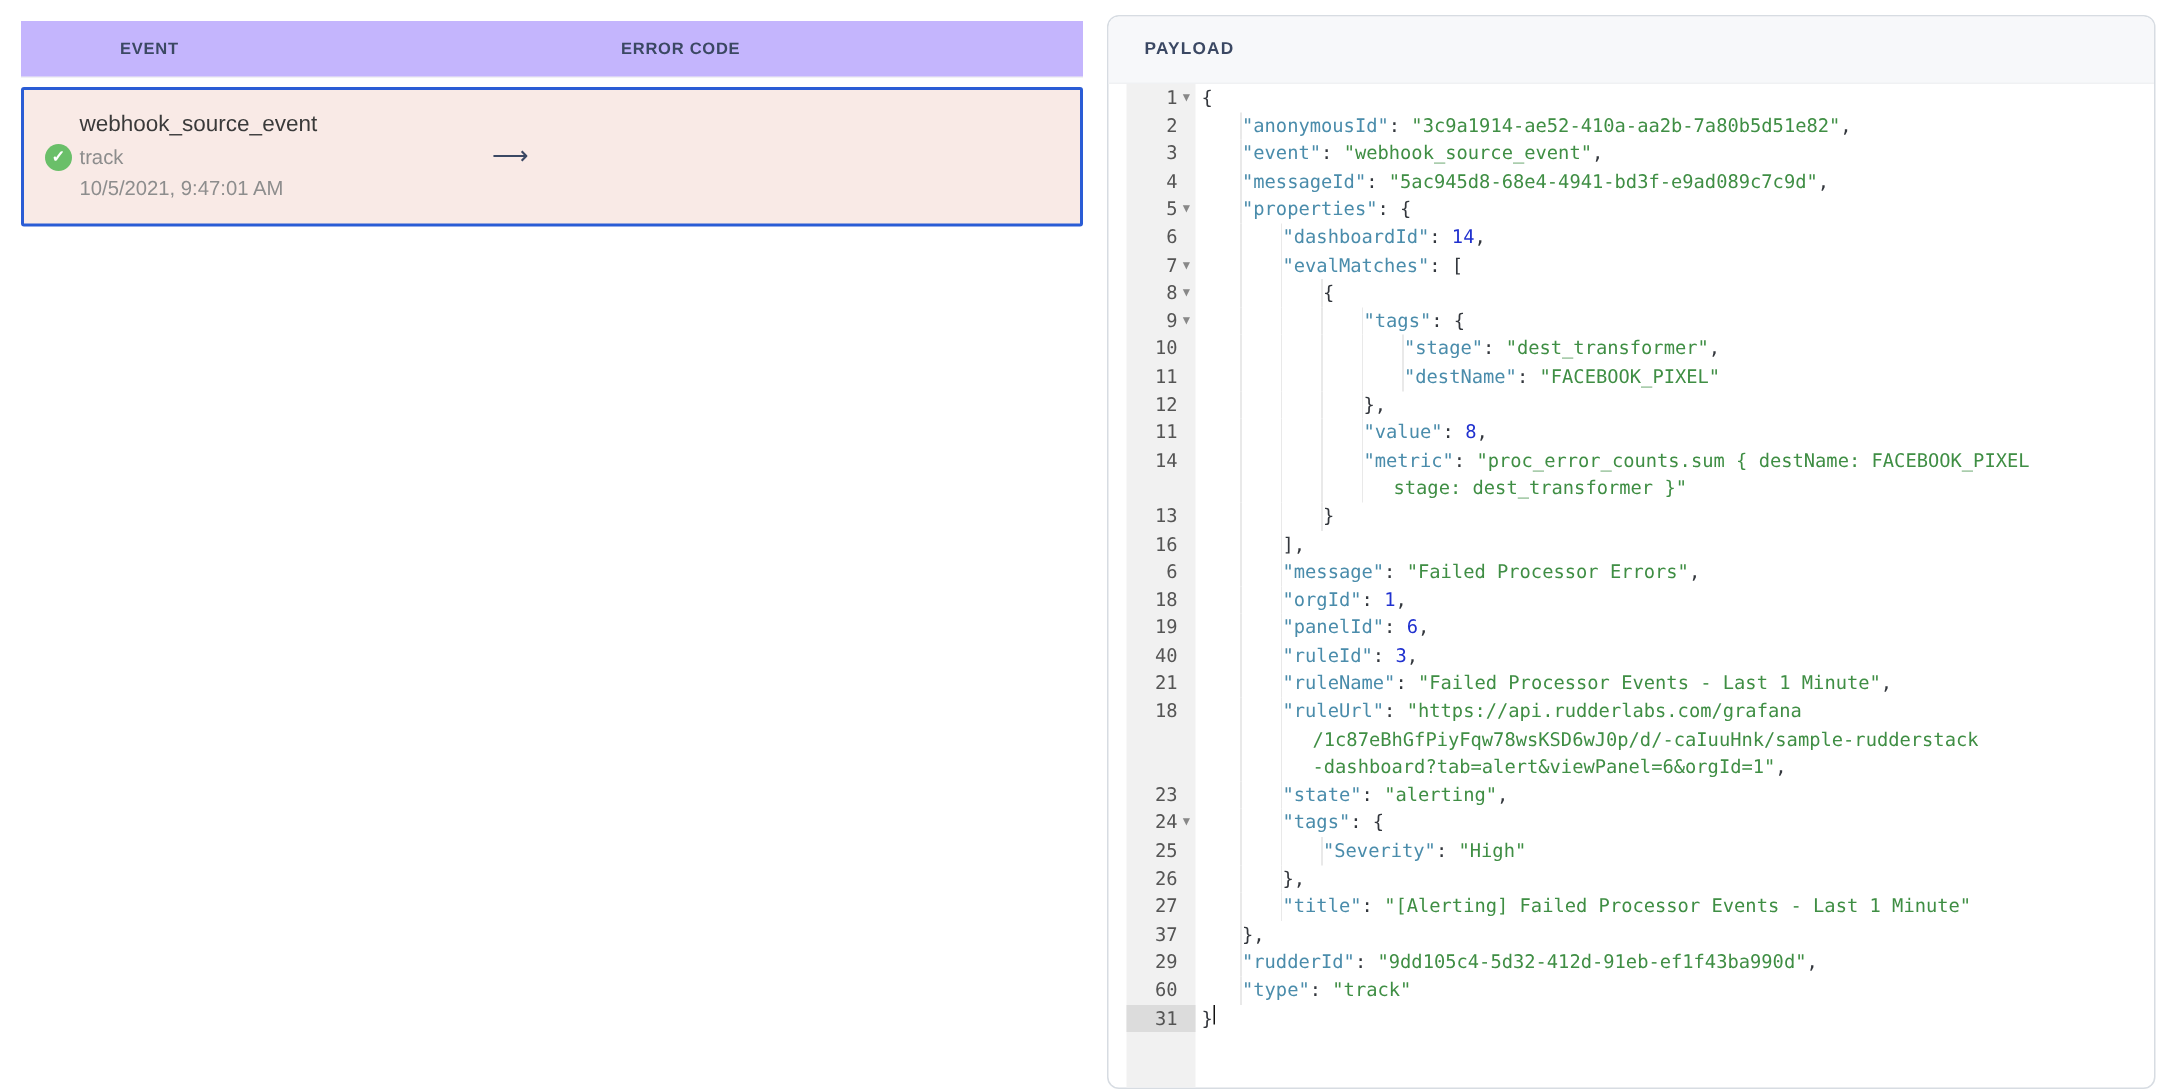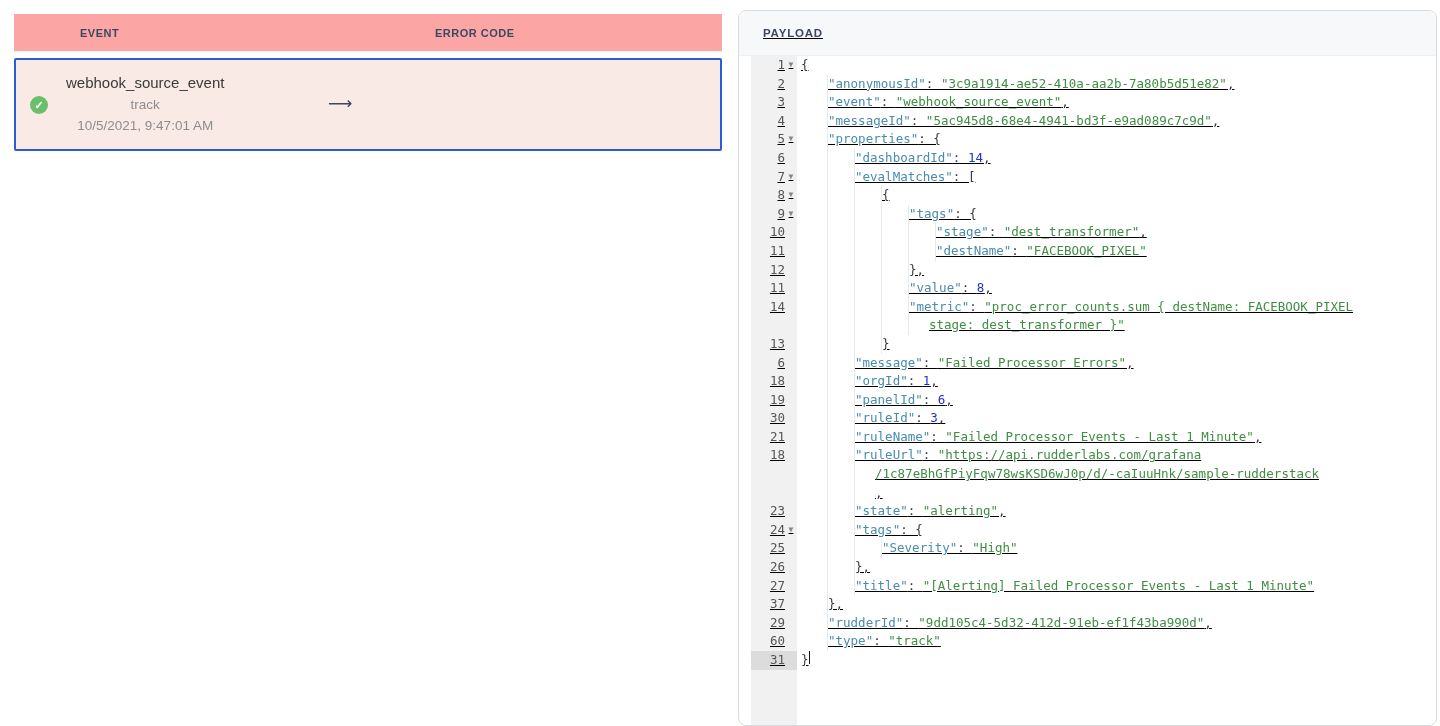--- a/index.html
+++ b/index.html
@@ -1,42 +1,42 @@
 <!DOCTYPE html>
 <html><head>
 <meta charset="utf-8">
 <style>
   * { margin:0; padding:0; box-sizing:border-box; }
   html,body { width:1440px; height:726px; overflow:hidden; background:#ffffff;
               font-family:"Liberation Sans", sans-serif; }
 
   
   .events-panel { position:absolute; left:14px; top:14px; width:708px; }
-  .events-header { height:38px; background:#fca5a5; border-bottom:1px solid #f1f2f4;
+  .events-header { height:38px; background:#c4b5fd; border-bottom:1px solid #f1f2f4;
                    position:relative; }
   .col-head { position:absolute; top:0; height:38px; line-height:38px;
               font-size:11px; font-weight:bold; letter-spacing:.5px; color:#3b4863; }
   .col-head.event { left:66px; }
-  .col-head.error { left:421px;text-align:center; }
+  .col-head.error { left:400px;text-align:center; }
 
   .event-row { position:relative; margin-top:6px; height:93px;
                background:#f9eae6; border:2px solid #2a5cd5; border-radius:2px;
                cursor:pointer; }
   .check-circle { position:absolute; left:14px; top:36px; width:18px; height:18px;
                   border-radius:50%; background:#6abf69; color:#ffffff;
                   font-size:11px; font-weight:bold; text-align:center; line-height:18px; }
-  .event-text { position:absolute; left:50px; top:12px;text-align:center; }
+  .event-text { position:absolute; left:37px; top:12px; }
   .event-name { font-size:15px; color:#3a3a3a; line-height:22px; }
   .event-type, .event-time { font-size:13.5px; color:#8d8d8d; line-height:21px; }
   .row-arrow { position:absolute; left:312px; top:33px; font-size:17px; color:#3b4863; }
 
   
   .payload-panel { position:absolute; left:738px; top:10px; width:699px; height:716px;
                    background:#ffffff; border:1px solid #d7dce2; border-radius:8px;
-                   overflow:hidden;text-decoration:underline; }
+                   overflow:hidden; }
   .payload-header { height:45px; background:#f7f8fa; border-bottom:1px solid #f0f1f3;
                     display:flex; align-items:center; padding-left:24px; }
   .payload-title { font-size:11.5px; font-weight:bold; letter-spacing:.8px; color:#3b4863; }
 
   .editor { position:relative; height:670px; font-family:"DejaVu Sans Mono", monospace;
             font-size:12.5px; cursor:text; }
   .gutter-bg { position:absolute; left:12px; top:0; bottom:0; width:46px;
                background:#f1f1f1; }
   .code-rows { position:relative; }
   .code-row { display:flex; height:18.6px; line-height:18.6px; padding-left:12px;
@@ -93,28 +93,29 @@
         <div class="code-row"><div class="gcell"><span class="lnum">7</span><span class="foldbox">▼</span></div><div class="code"><span class="ind" style="width: 54px;"></span><span class="tok-k">"evalMatches"</span><span class="tok-p">: [</span></div></div>
         <div class="code-row"><div class="gcell"><span class="lnum">8</span><span class="foldbox">▼</span></div><div class="code"><span class="ind" style="width: 81px;"></span><span class="tok-p">{</span></div></div>
         <div class="code-row"><div class="gcell"><span class="lnum">9</span><span class="foldbox">▼</span></div><div class="code"><span class="ind" style="width: 108px;"></span><span class="tok-k">"tags"</span><span class="tok-p">: {</span></div></div>
         <div class="code-row"><div class="gcell"><span class="lnum">10</span><span class="foldbox"></span></div><div class="code"><span class="ind" style="width: 135px;"></span><span class="tok-k">"stage"</span><span class="tok-p">: </span><span class="tok-s">"dest_transformer"</span><span class="tok-p">,</span></div></div>
         <div class="code-row"><div class="gcell"><span class="lnum">11</span><span class="foldbox"></span></div><div class="code"><span class="ind" style="width: 135px;"></span><span class="tok-k">"destName"</span><span class="tok-p">: </span><span class="tok-s">"FACEBOOK_PIXEL"</span></div></div>
         <div class="code-row"><div class="gcell"><span class="lnum">12</span><span class="foldbox"></span></div><div class="code"><span class="ind" style="width: 108px;"></span><span class="tok-p">},</span></div></div>
         <div class="code-row"><div class="gcell"><span class="lnum">11</span><span class="foldbox"></span></div><div class="code"><span class="ind" style="width: 108px;"></span><span class="tok-k">"value"</span><span class="tok-p">: </span><span class="tok-n">8</span><span class="tok-p">,</span></div></div>
         <div class="code-row"><div class="gcell"><span class="lnum">14</span><span class="foldbox"></span></div><div class="code"><span class="ind" style="width: 108px;"></span><span class="tok-k">"metric"</span><span class="tok-p">: </span><span class="tok-s">"proc_error_counts.sum { destName: FACEBOOK_PIXEL</span></div></div>
         <div class="code-row"><div class="gcell"><span class="lnum"></span><span class="foldbox"></span></div><div class="code"><span class="ind" style="width: 108px;"></span><span class="contpad"></span><span class="tok-s">stage: dest_transformer }"</span></div></div>
         <div class="code-row"><div class="gcell"><span class="lnum">13</span><span class="foldbox"></span></div><div class="code"><span class="ind" style="width: 81px;"></span><span class="tok-p">}</span></div></div>
+        <div class="code-row"><div class="gcell"><span class="lnum">16</span><span class="foldbox"></span></div><div class="code"><span class="ind" style="width: 54px;"></span><span class="tok-p">],</span></div></div>
         <div class="code-row"><div class="gcell"><span class="lnum">6</span><span class="foldbox"></span></div><div class="code"><span class="ind" style="width: 54px;"></span><span class="tok-k">"message"</span><span class="tok-p">: </span><span class="tok-s">"Failed Processor Errors"</span><span class="tok-p">,</span></div></div>
         <div class="code-row"><div class="gcell"><span class="lnum">18</span><span class="foldbox"></span></div><div class="code"><span class="ind" style="width: 54px;"></span><span class="tok-k">"orgId"</span><span class="tok-p">: </span><span class="tok-n">1</span><span class="tok-p">,</span></div></div>
         <div class="code-row"><div class="gcell"><span class="lnum">19</span><span class="foldbox"></span></div><div class="code"><span class="ind" style="width: 54px;"></span><span class="tok-k">"panelId"</span><span class="tok-p">: </span><span class="tok-n">6</span><span class="tok-p">,</span></div></div>
-        <div class="code-row"><div class="gcell"><span class="lnum">30</span><span class="foldbox"></span></div><div class="code"><span class="ind" style="width: 54px;"></span><span class="tok-k">"ruleId"</span><span class="tok-p">: </span><span class="tok-n">3</span><span class="tok-p">,</span></div></div>
+        <div class="code-row"><div class="gcell"><span class="lnum">40</span><span class="foldbox"></span></div><div class="code"><span class="ind" style="width: 54px;"></span><span class="tok-k">"ruleId"</span><span class="tok-p">: </span><span class="tok-n">3</span><span class="tok-p">,</span></div></div>
         <div class="code-row"><div class="gcell"><span class="lnum">21</span><span class="foldbox"></span></div><div class="code"><span class="ind" style="width: 54px;"></span><span class="tok-k">"ruleName"</span><span class="tok-p">: </span><span class="tok-s">"Failed Processor Events - Last 1 Minute"</span><span class="tok-p">,</span></div></div>
         <div class="code-row"><div class="gcell"><span class="lnum">18</span><span class="foldbox"></span></div><div class="code"><span class="ind" style="width: 54px;"></span><span class="tok-k">"ruleUrl"</span><span class="tok-p">: </span><span class="tok-s">"https://api.rudderlabs.com/grafana</span></div></div>
         <div class="code-row"><div class="gcell"><span class="lnum"></span><span class="foldbox"></span></div><div class="code"><span class="ind" style="width: 54px;"></span><span class="contpad"></span><span class="tok-s">/1c87eBhGfPiyFqw78wsKSD6wJ0p/d/-caIuuHnk/sample-rudderstack</span></div></div>
-        <div class="code-row"><div class="gcell"><span class="lnum"></span><span class="foldbox"></span></div><div class="code"><span class="ind" style="width: 54px;"></span><span class="contpad"></span><span class="tok-p">,</span></div></div>
+        <div class="code-row"><div class="gcell"><span class="lnum"></span><span class="foldbox"></span></div><div class="code"><span class="ind" style="width: 54px;"></span><span class="contpad"></span><span class="tok-s">-dashboard?tab=alert&amp;viewPanel=6&amp;orgId=1"</span><span class="tok-p">,</span></div></div>
         <div class="code-row"><div class="gcell"><span class="lnum">23</span><span class="foldbox"></span></div><div class="code"><span class="ind" style="width: 54px;"></span><span class="tok-k">"state"</span><span class="tok-p">: </span><span class="tok-s">"alerting"</span><span class="tok-p">,</span></div></div>
         <div class="code-row"><div class="gcell"><span class="lnum">24</span><span class="foldbox">▼</span></div><div class="code"><span class="ind" style="width: 54px;"></span><span class="tok-k">"tags"</span><span class="tok-p">: {</span></div></div>
         <div class="code-row"><div class="gcell"><span class="lnum">25</span><span class="foldbox"></span></div><div class="code"><span class="ind" style="width: 81px;"></span><span class="tok-k">"Severity"</span><span class="tok-p">: </span><span class="tok-s">"High"</span></div></div>
         <div class="code-row"><div class="gcell"><span class="lnum">26</span><span class="foldbox"></span></div><div class="code"><span class="ind" style="width: 54px;"></span><span class="tok-p">},</span></div></div>
         <div class="code-row"><div class="gcell"><span class="lnum">27</span><span class="foldbox"></span></div><div class="code"><span class="ind" style="width: 54px;"></span><span class="tok-k">"title"</span><span class="tok-p">: </span><span class="tok-s">"[Alerting] Failed Processor Events - Last 1 Minute"</span></div></div>
         <div class="code-row"><div class="gcell"><span class="lnum">37</span><span class="foldbox"></span></div><div class="code"><span class="ind" style="width: 27px;"></span><span class="tok-p">},</span></div></div>
         <div class="code-row"><div class="gcell"><span class="lnum">29</span><span class="foldbox"></span></div><div class="code"><span class="ind" style="width: 27px;"></span><span class="tok-k">"rudderId"</span><span class="tok-p">: </span><span class="tok-s">"9dd105c4-5d32-412d-91eb-ef1f43ba990d"</span><span class="tok-p">,</span></div></div>
         <div class="code-row"><div class="gcell"><span class="lnum">60</span><span class="foldbox"></span></div><div class="code"><span class="ind" style="width: 27px;"></span><span class="tok-k">"type"</span><span class="tok-p">: </span><span class="tok-s">"track"</span></div></div>
         <div class="code-row"><div class="gcell active"><span class="lnum">31</span><span class="foldbox"></span></div><div class="code"><span class="tok-p">}</span><span class="cursor"></span></div></div>
       </div>

